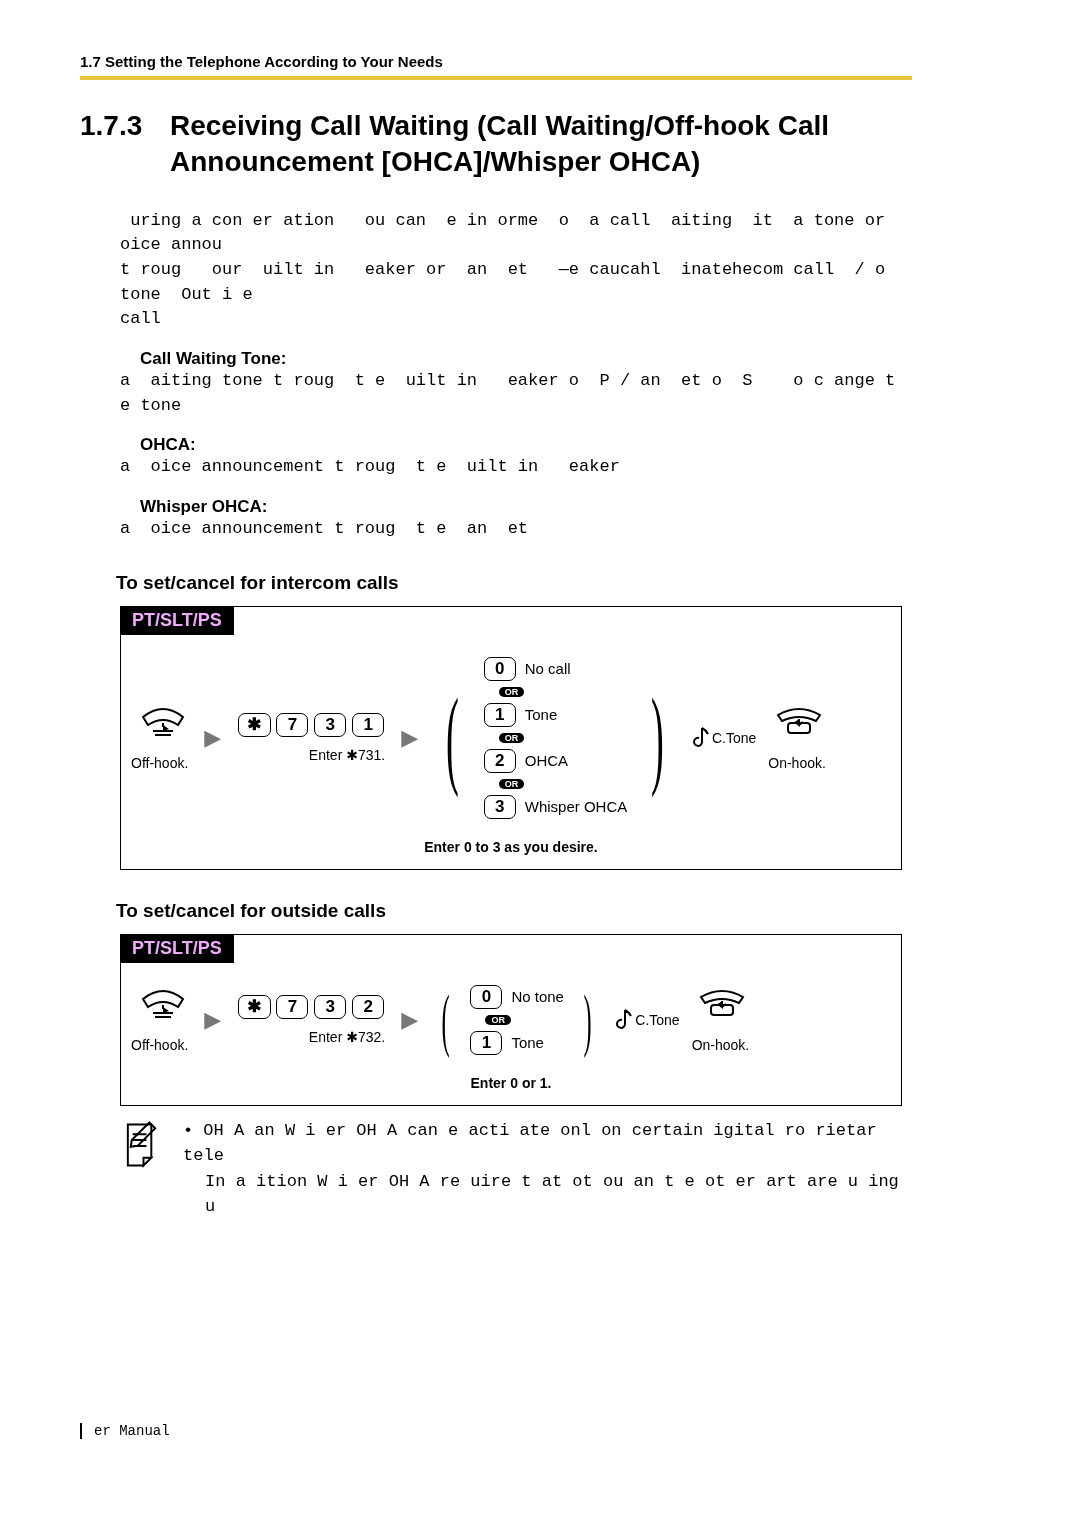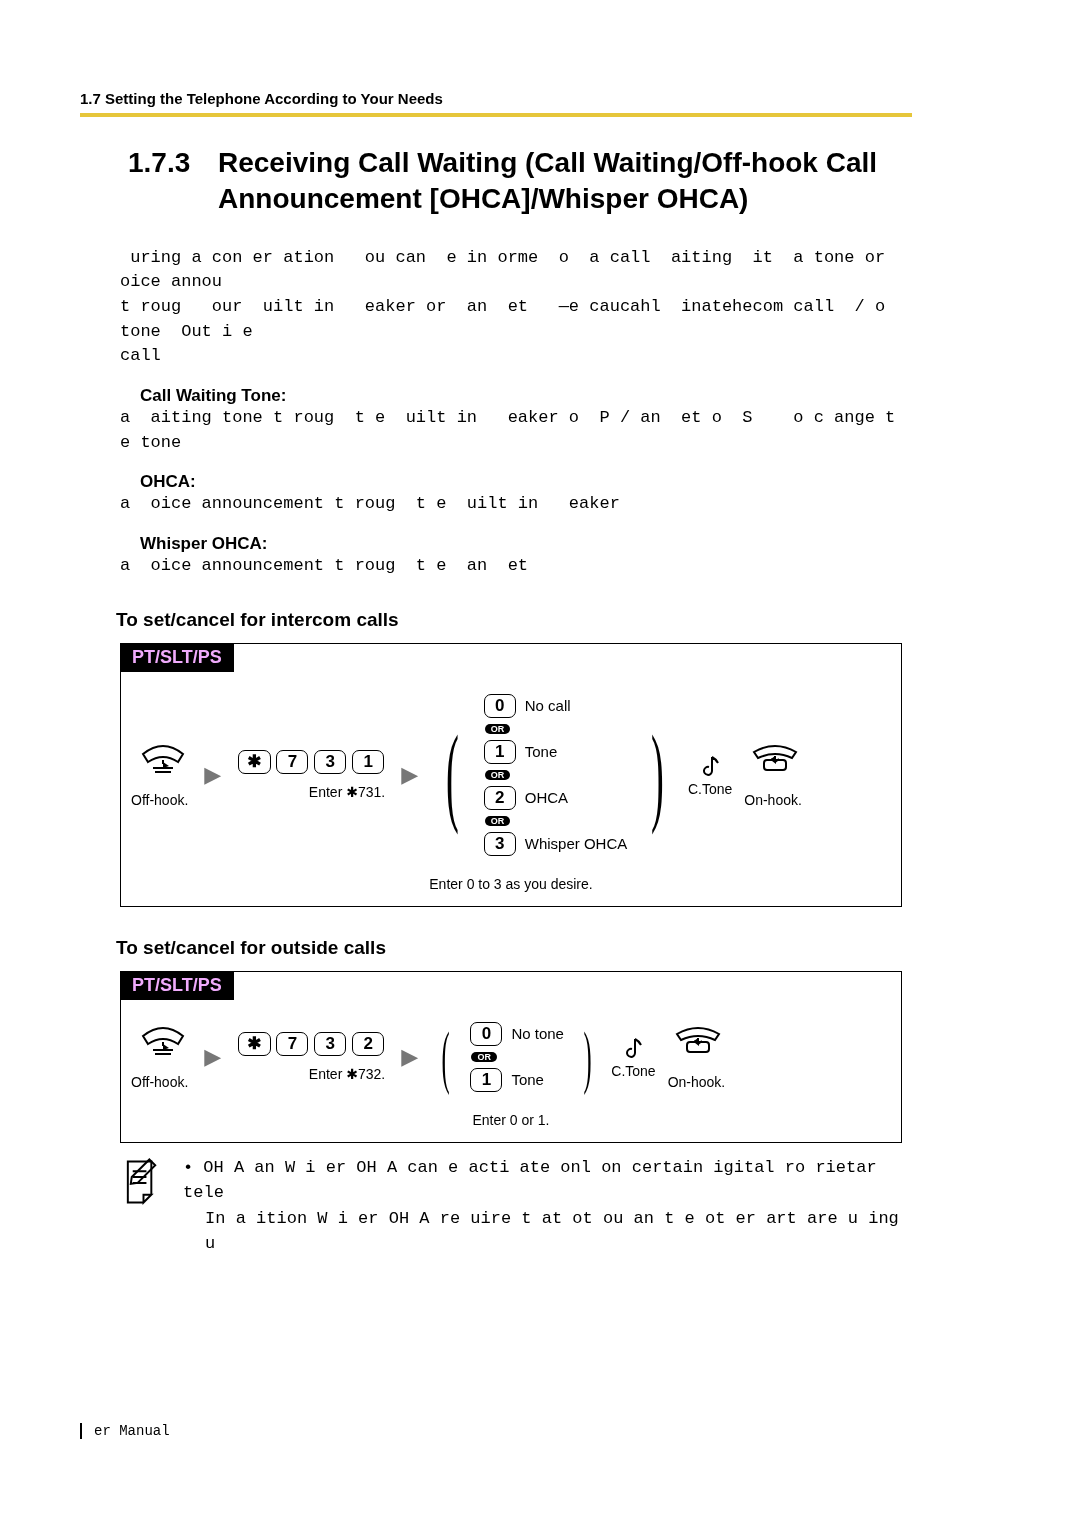--- a/index.html
+++ b/index.html
@@ -6,21 +6,21 @@
     margin: 0;
     padding: 0;
     background: #fff;
     font-family: Arial, Helvetica, sans-serif;
     color: #000;
   }
   .page {
     width: 992px;
     height: 1527px;
     position: relative;
-    padding: 90px 80px 40px 80px;
+    padding: 53px 80px 40px 80px;
     box-sizing: border-box;
   }
   .runhead {
     font-size: 15px;
     font-weight: bold;
     margin-bottom: 6px;
   }
   .rule {
     height: 4px;
     background: #e6c63a;
@@ -30,21 +30,20 @@
     font-size: 28px;
     font-weight: bold;
     display: flex;
     align-items: flex-start;
     margin-bottom: 28px;
     line-height: 1.3;
   }
   .sec-num {
     width: 90px;
     flex: 0 0 90px;
-    margin-left: 48px;
   }
   .bodyblock {
     margin-left: 40px;
     font-family: "Courier New", Courier, monospace;
     font-size: 17px;
     line-height: 1.45;
     white-space: pre-wrap;
   }
   .bold-label {
     font-family: Arial, Helvetica, sans-serif;
@@ -122,42 +121,43 @@
     gap: 8px;
     font-size: 15px;
   }
   .or-pill {
     font-size: 9px;
     font-weight: bold;
     background: #000;
     color: #fff;
     border-radius: 8px;
     padding: 0 6px;
-    margin-left: 2px;
+    margin-left: 16px;
   }
   .brace {
     font-size: 110px;
     line-height: 0.9;
     font-family: "Times New Roman", serif;
     padding: 0;
     transform: scaleX(0.35);
     display: inline-block;
   }
   .brace.sm { font-size: 70px; }
   .ctone {
     display: flex;
-    flex-direction: column;
+    flex-direction: row;
     align-items: center;
     font-size: 14px;
     justify-content: space-between;
   }
   .diag-sub {
     font-size: 14px;
     text-align: center;
     padding-bottom: 14px;
+    font-weight: bold;
   }
   
   svg { display: block; }
   .note-row {
     display: flex;
     align-items: flex-start;
     gap: 20px;
     margin-left: 40px;
     margin-top: 12px;
   }

